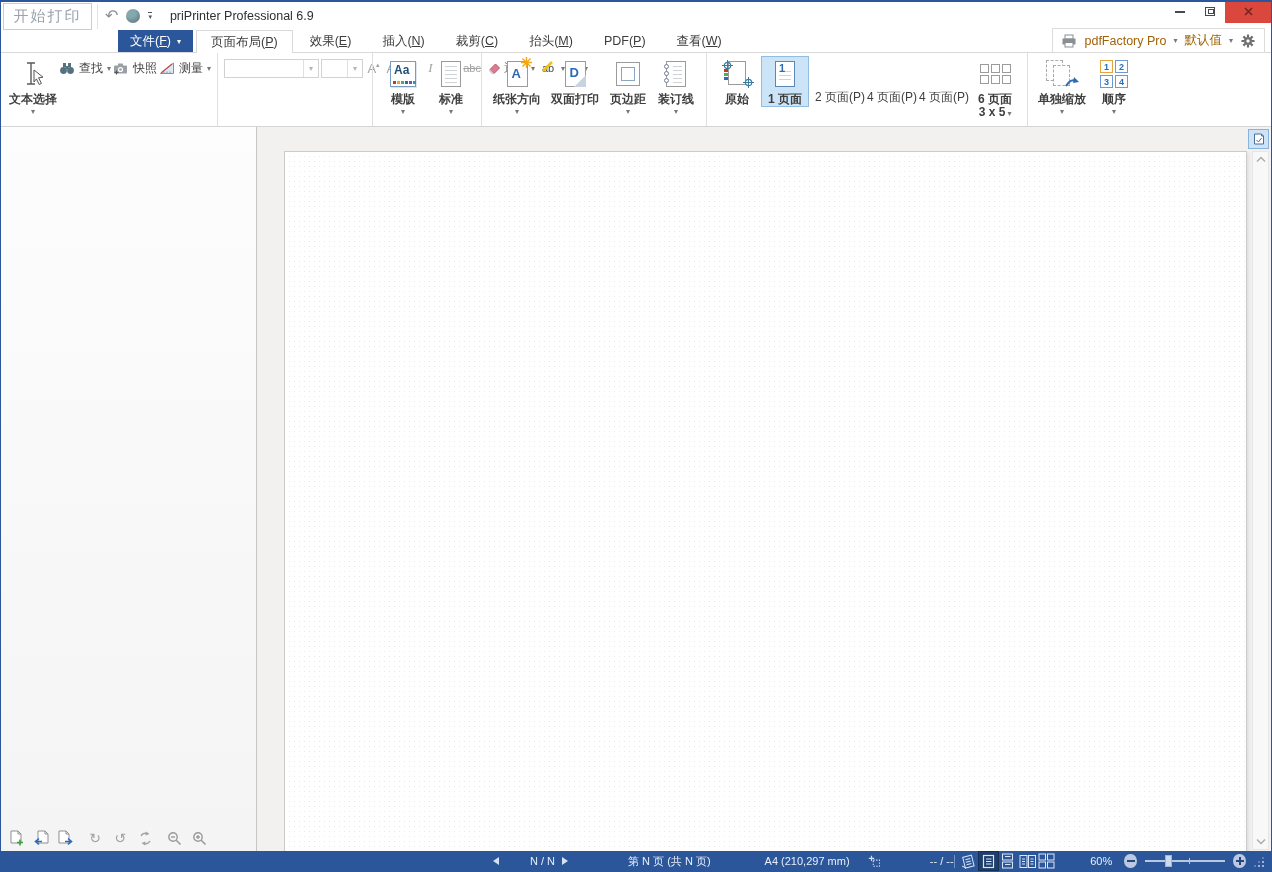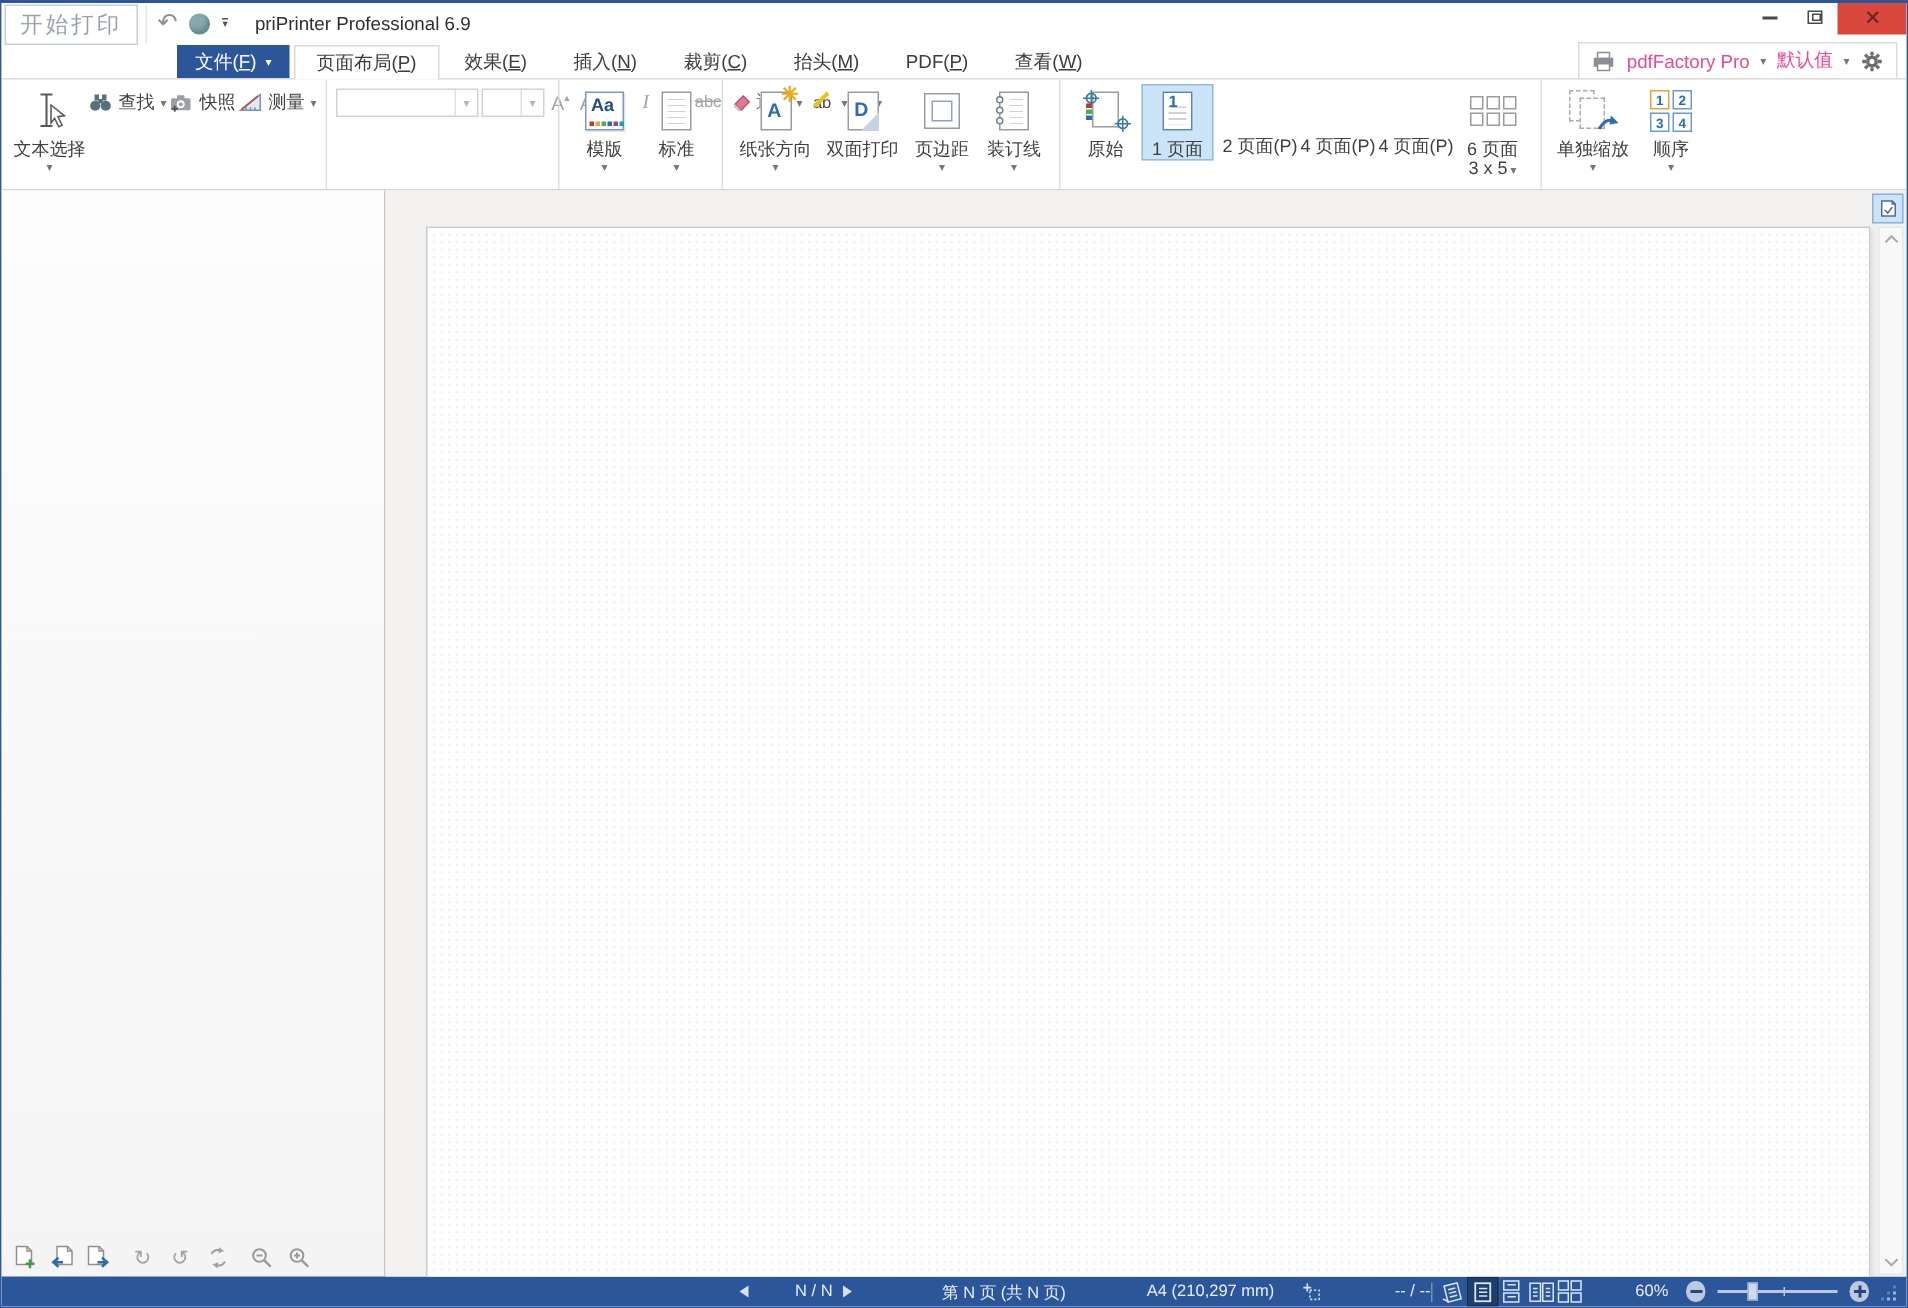--- a/index.html
+++ b/index.html
@@ -24,29 +24,29 @@
   .wc-close{ width:46px; background:#d9473d; }
 
   
   .tabrow{ height:23px; display:flex; align-items:stretch; border-bottom:1px solid #d9d9d9; background:#fff; position:relative; }
   .file-tab{ margin-left:117px; background:#2b579a; color:#fff; display:flex; align-items:center; gap:6px; padding:0 12px; font-size:12.5px; cursor:default; }
   .file-tab .dd{ color:#fff; }
   .rtab{ display:flex; align-items:center; padding:0 14px; margin-left:3px; font-size:12.5px; color:#3c3c3c; cursor:default; }
   .rtab.active{ background:#fff; border:1px solid #d9d9d9; border-bottom:none; margin-bottom:-1px; z-index:2; }
   .dd{ font-size:8px; color:#777; line-height:7px; }
   .printerbar{ position:absolute; right:6px; top:-2px; height:25px; border:1px solid #dcdcdc; background:#fff; display:flex; align-items:center; gap:7px; padding:0 8px; z-index:3; }
-  .printerbar .pname{ font-size:12.5px; color:#ec4899;text-align:center; }
+  .printerbar .pname{ font-size:12.5px; color:#a16207;text-align:center; }
 
   
   .ribbon{ height:74px; display:flex; background:#fff; border-bottom:1px solid #d5d5d5; }
   .rgroup{ display:flex; align-items:flex-start; padding:3px 6px 0 6px; }
   .rgroup + .rgroup{ border-left:1px solid #dfdfdf; }
   .bigbtn{ width:48px; display:flex; flex-direction:column; align-items:center; padding-top:2px; cursor:default; }
   .bigbtn .iconbox{ height:32px; display:flex; align-items:center; justify-content:center; }
-  .bigbtn .lbl{ font-size:12px; color:#3f3f3f; white-space:nowrap; margin-top:3px; line-height:13px; }
+  .bigbtn .lbl{ font-size:12px; color:#3f3f3f; white-space:nowrap; margin-top:3px; line-height:13px;font-weight:bold; }
   .bigbtn .dd{ margin-top:2px; }
   .bigbtn.selected{ background:#cce4f7; border:1px solid #92bce0; padding-top:1px; }
   .smallcol{ display:flex; flex-direction:row; justify-content:flex-start; gap:2px; padding-top:3px; }
   .smallrow{ display:flex; align-items:center; gap:4px; height:18px; cursor:default; }
   .smallrow .slbl{ font-size:12px; color:#3f3f3f; white-space:nowrap; }
   .combo{ height:19px; border:1px solid #d2d2d2; background:#fff; display:flex; align-items:center; }
   .combo .cbody{ flex:1; }
   .combo .cdd{ width:15px; height:100%; border-left:1px solid #e0e0e0; display:flex; align-items:center; justify-content:center; color:#b5b5b5; font-size:8px; }
   .fmt{ width:17px; text-align:center; font-size:13px; color:#a3a3a3; cursor:default; }
   .fmt.b{ font-weight:bold; }

